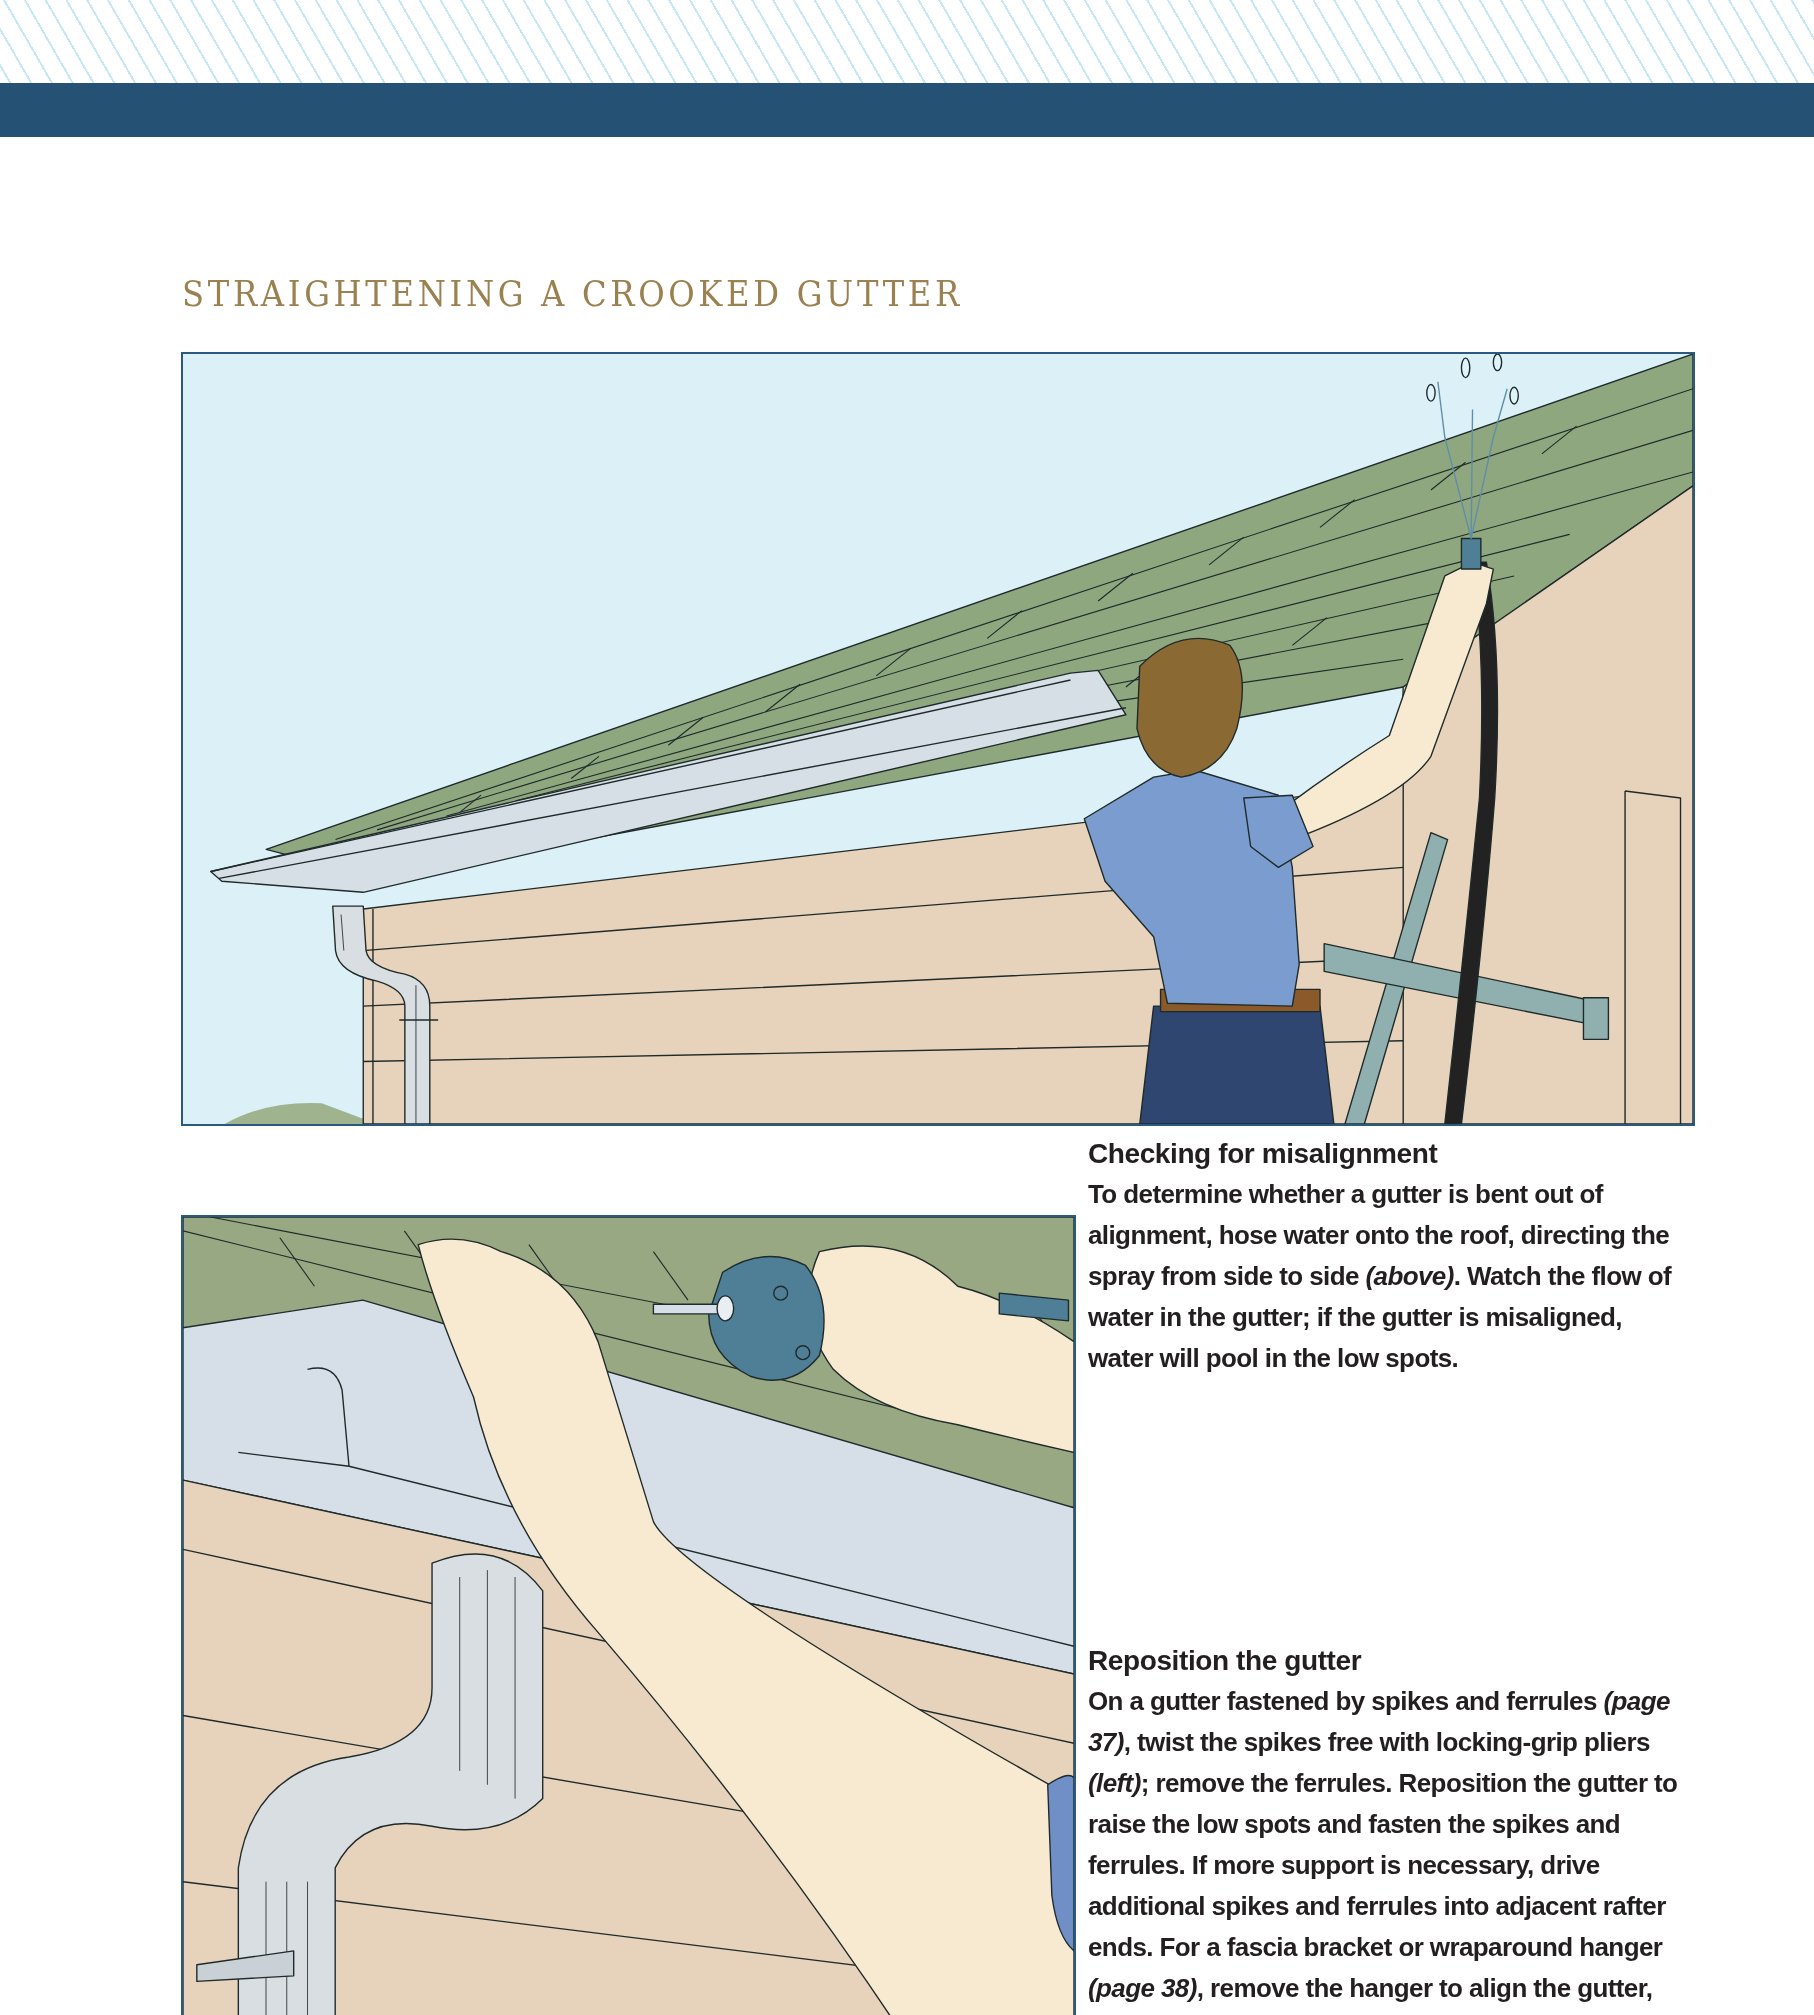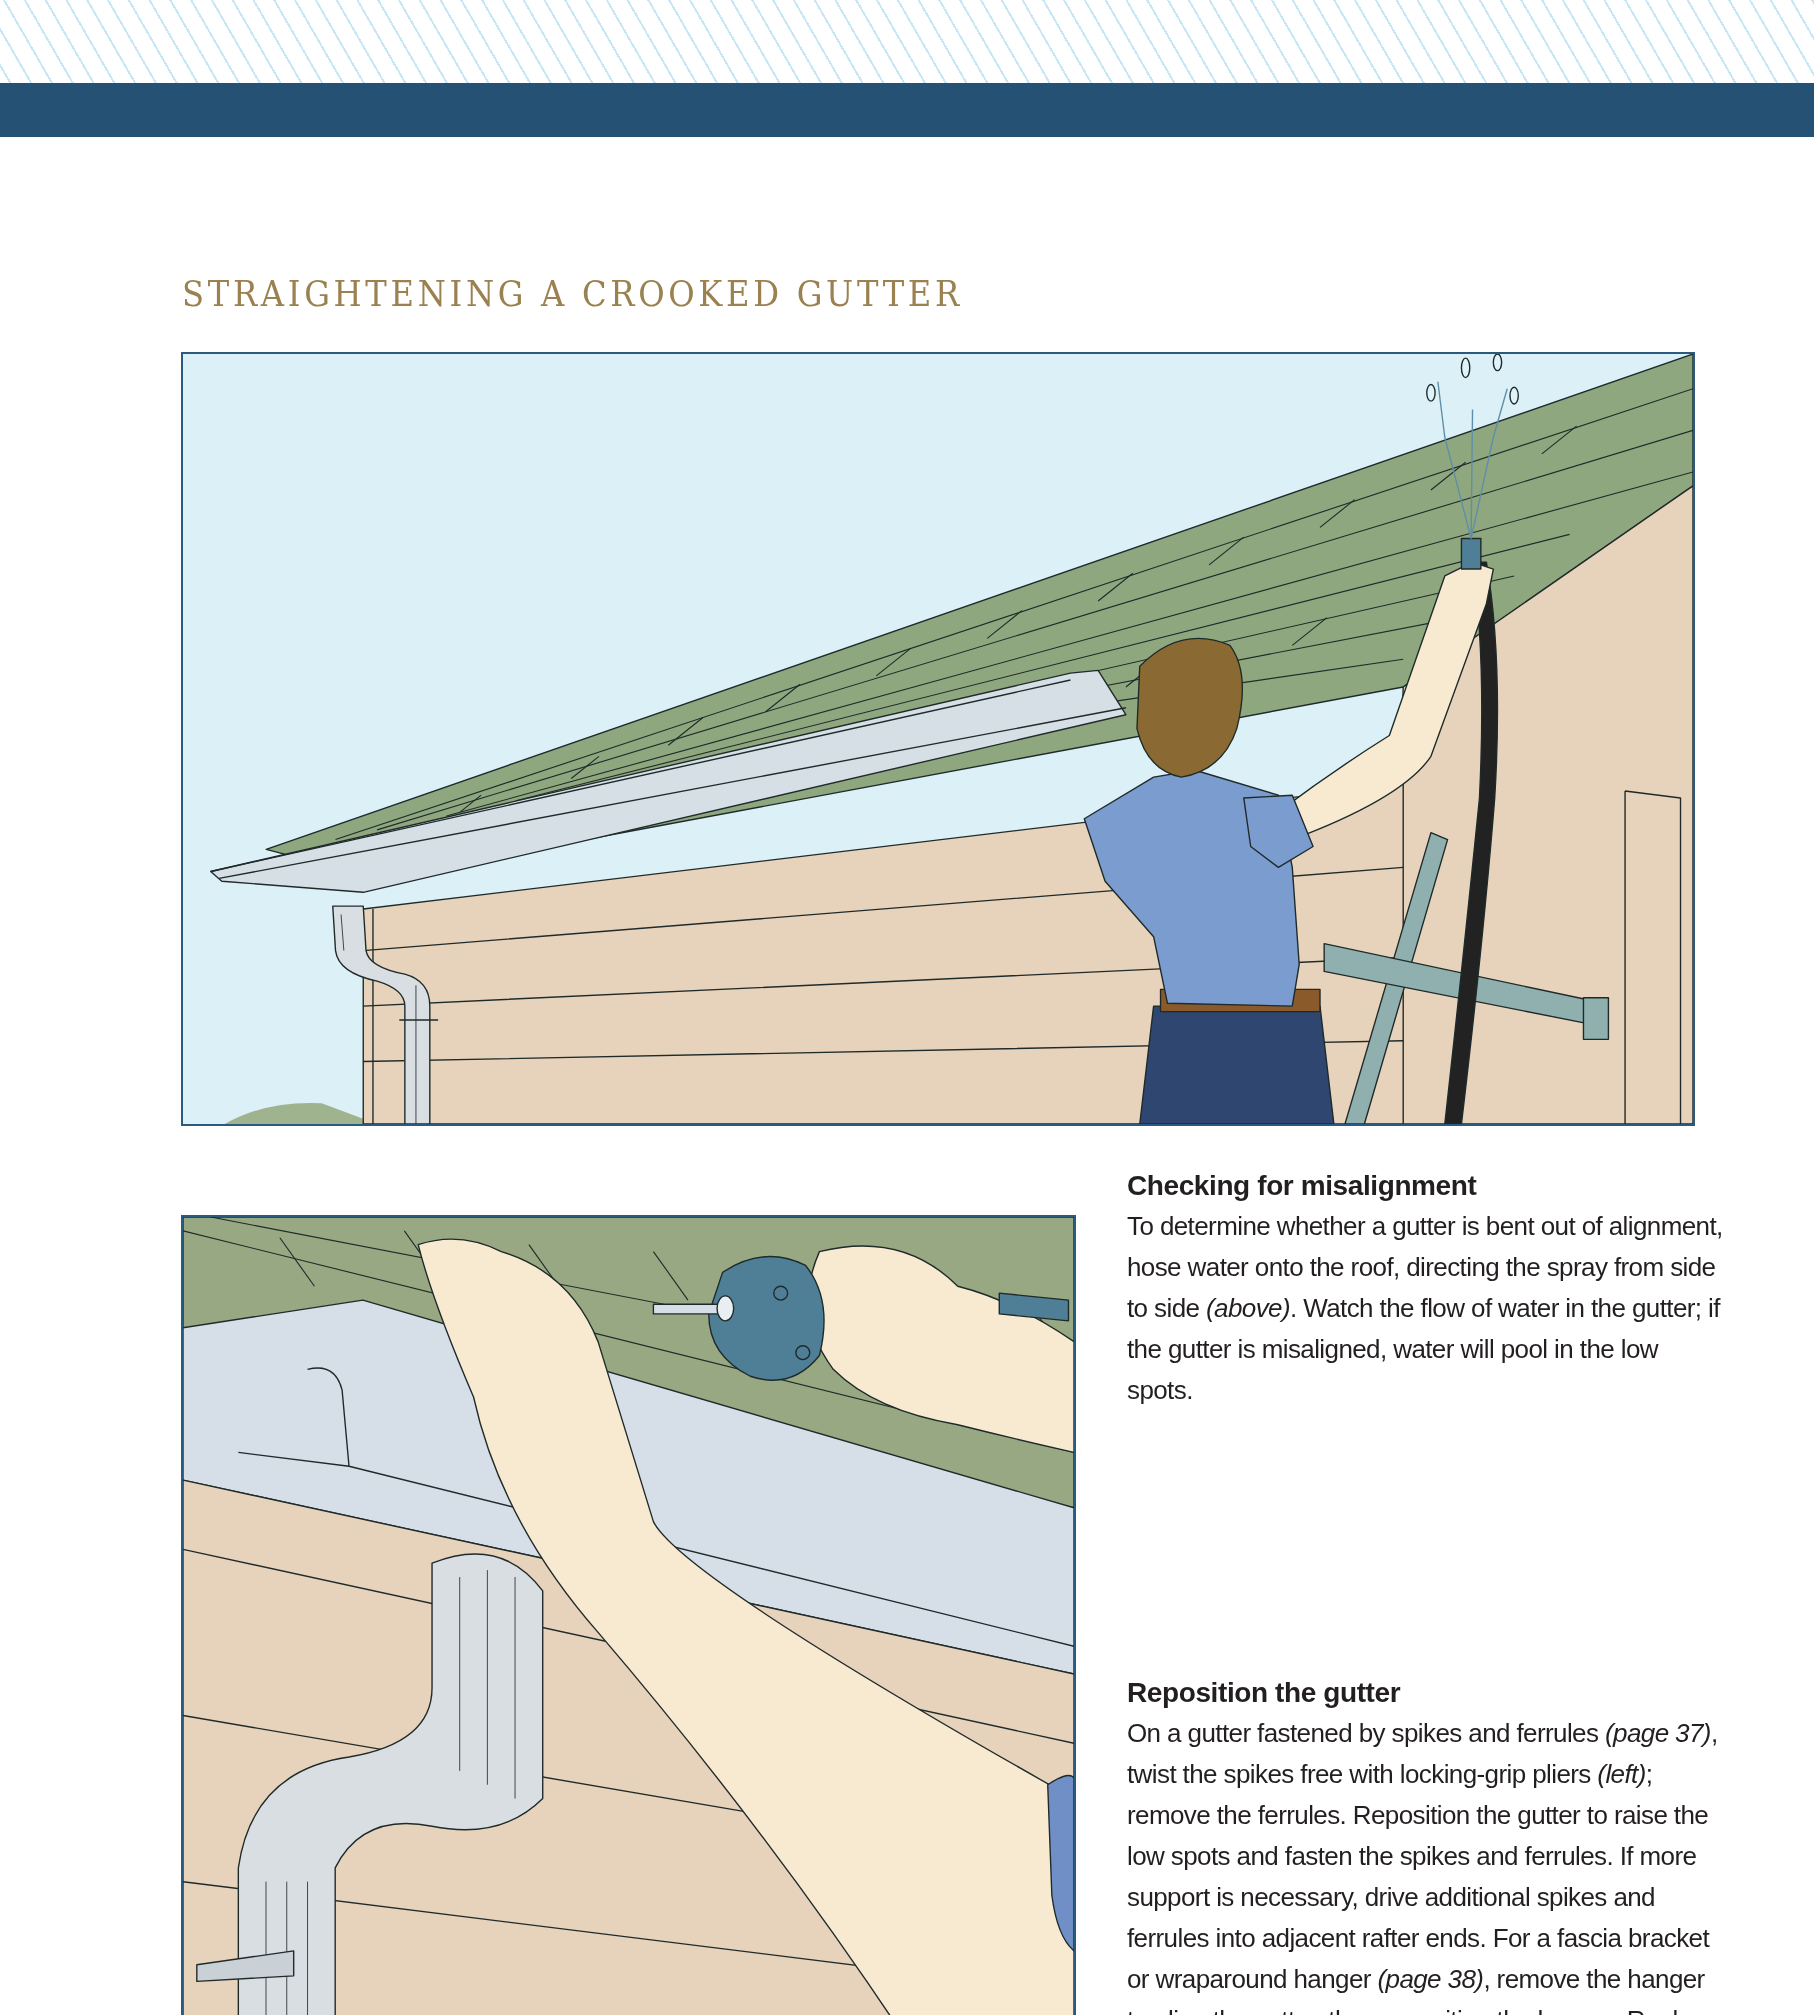--- a/index.html
+++ b/index.html
@@ -30,28 +30,28 @@
     transform: scaleX(0.92); transform-origin: left top;
   }
   .frame {
     position: absolute; box-sizing: border-box;
     border: 2.4px solid #2a5a80; overflow: hidden;
   }
   .frame svg { display: block; width: 100%; height: 100%; }
   #fig1 { left: 181px; top: 352px; width: 1514px; height: 774px; background: #dcf0f8; }
   #fig2 { left: 181px; top: 1215px; width: 895px; height: 821px; background: #e7d3bb; }
 
-  .caption { position: absolute; left: 1127px; width: 596px; color: #231f20; margin-top: 32px; }
+  .caption { position: absolute; left: 1088px; width: 596px; color: #231f20; }
   .caption h3 {
     margin: 0; font-family: "Liberation Sans", sans-serif;
     font-weight: bold; font-size: 28px; line-height: 40px; letter-spacing: -0.4px;
   }
   .caption p {
     margin: 0; font-family: "Liberation Sans", sans-serif;
-    font-weight: normal; font-size: 26px; line-height: 41px; letter-spacing: -0.6px;
+    font-weight: bold; font-size: 26px; line-height: 41px; letter-spacing: -0.6px;
   }
   .caption i { font-style: italic; }
   #cap1 { top: 1134px; }
   #cap2 { top: 1641px; }
 </style>
 </head>
 <body>
 
 <div class="hatch"></div>
 <div class="banner"></div>

